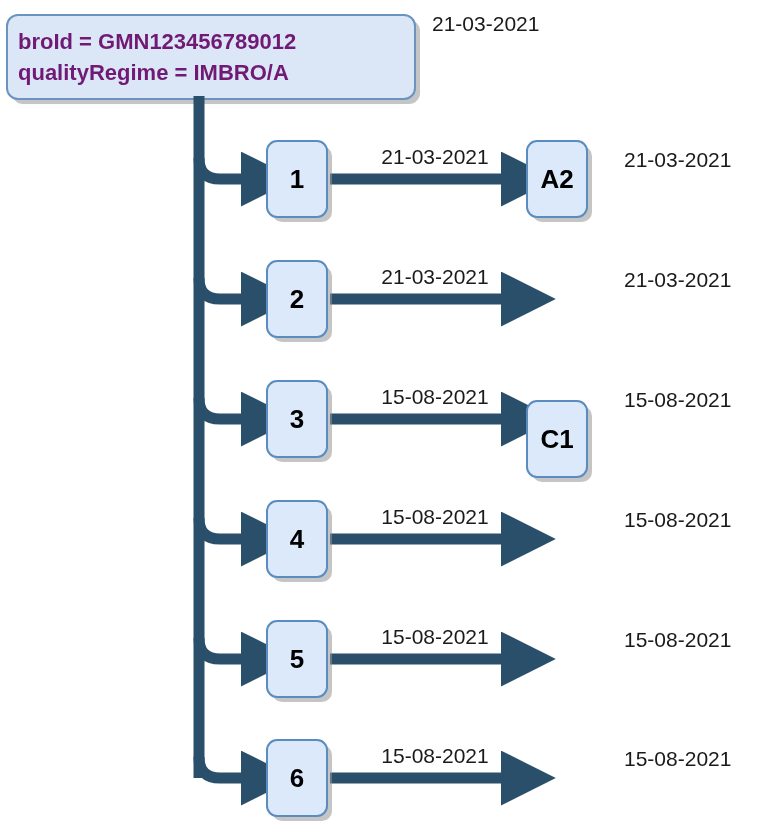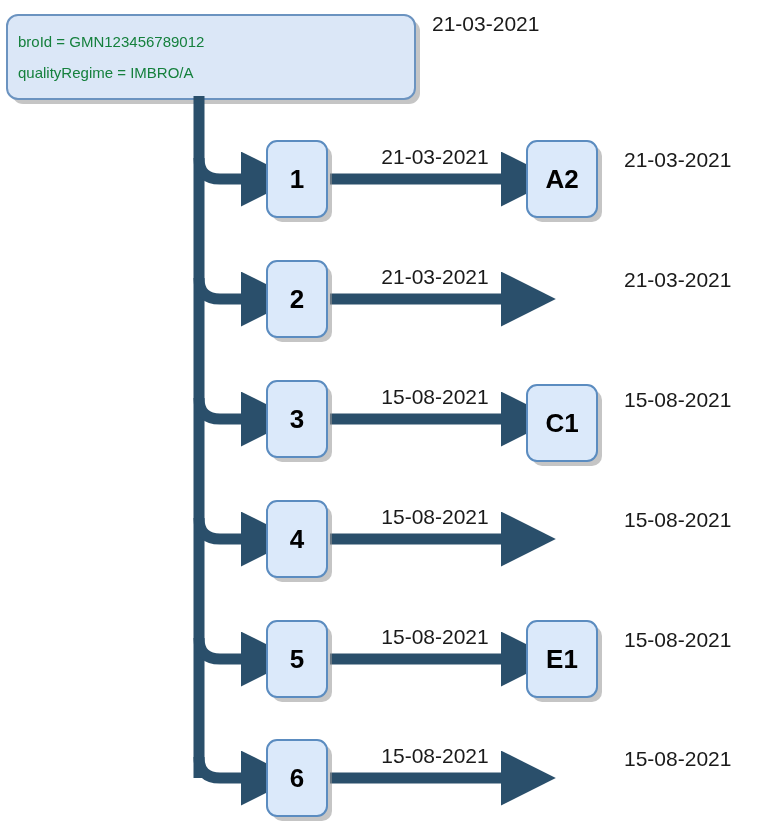--- a/index.html
+++ b/index.html
@@ -29,23 +29,23 @@
     background: #dbe7f7;
     border: 2px solid #6b93c0;
     border-radius: 12px;
     box-shadow: 5px 5px 0 -1px rgba(150,150,150,0.55);
     display: flex;
     flex-direction: column;
     justify-content: center;
     padding-left: 10px;
   }
   .root-line {
-    font-size: 15px;
-    font-weight: normal;
-    color: #15803d;
+    font-size: 22px;
+    font-weight: bold;
+    color: #701a75;
     line-height: 31px;
     white-space: nowrap;
   }
 
   
   #wires {
     position: absolute;
     left: 0;
     top: 0;
     width: 762px;
@@ -67,21 +67,21 @@
     font-weight: bold;
     color: #000000;
   }
   .node-left {
     left: 266px;
     width: 62px;
     height: 78px;
   }
   .node-right {
     left: 526px;
-    width: 72px;
+    width: 62px;
     height: 78px;
   }
 
   
   .edge-label {
     position: absolute;
     font-size: 21px;
     color: #1a1a1a;
     white-space: nowrap;
     text-align: center;
@@ -152,38 +152,35 @@
   <div class="node node-left" style="top:260px">
     <span>2</span>
   </div>
   <div class="edge-label" style="top:265px">21-03-2021</div>
   <div class="right-label" style="top:268px">21-03-2021</div>
 
   <div class="node node-left" style="top:380px">
     <span>3</span>
   </div>
   <div class="edge-label" style="top:385px">15-08-2021</div>
-  <div class="node node-right" style="top:384px">
+  <div class="node node-right" style="top:400px">
     <span>C1</span>
   </div>
   <div class="right-label" style="top:388px">15-08-2021</div>
 
   <div class="node node-left" style="top:500px">
     <span>4</span>
   </div>
   <div class="edge-label" style="top:505px">15-08-2021</div>
   <div class="right-label" style="top:508px">15-08-2021</div>
 
   <div class="node node-left" style="top:620px">
     <span>5</span>
   </div>
   <div class="edge-label" style="top:625px">15-08-2021</div>
-  <div class="node node-right" style="top:620px">
-    <span>E1</span>
-  </div>
   <div class="right-label" style="top:628px">15-08-2021</div>
 
   <div class="node node-left" style="top:739px">
     <span>6</span>
   </div>
   <div class="edge-label" style="top:744px">15-08-2021</div>
   <div class="right-label" style="top:747px">15-08-2021</div>
 
 </div>
 

